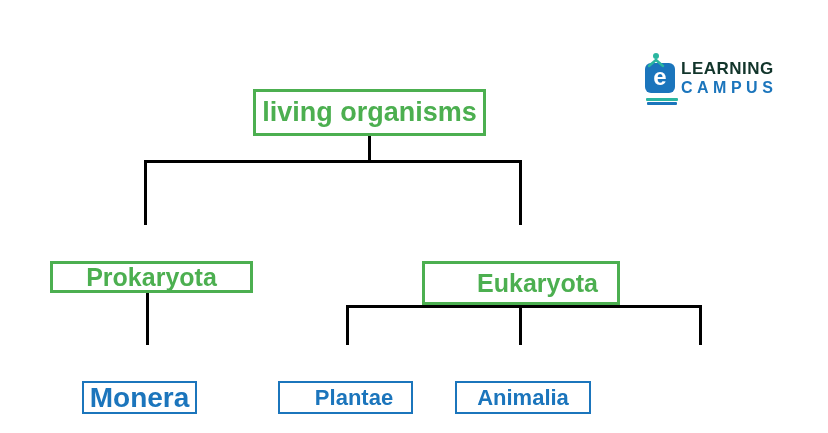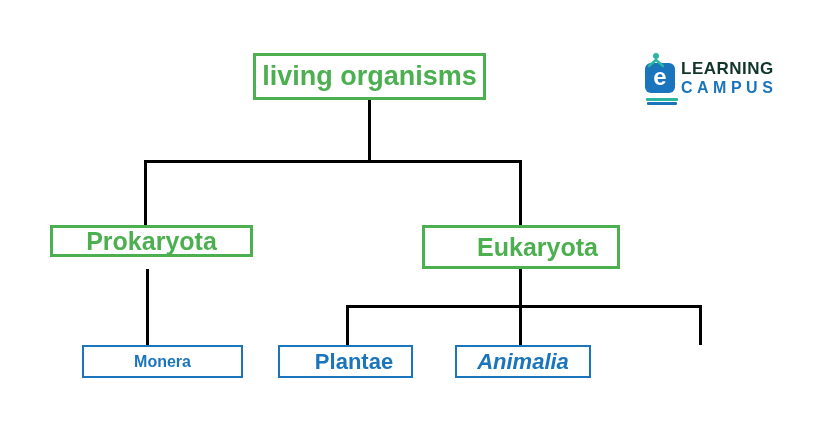--- a/index.html
+++ b/index.html
@@ -17,20 +17,21 @@
   
   .node{
     position:absolute;
     display:flex;
     align-items:center;
     justify-content:center;
     box-sizing:border-box;
     background:#ffffff;
     font-weight:bold;
     white-space:nowrap;
+    margin-top:36px;
   }
   .node.green{
     border:3px solid #4caf50;
     color:#4caf50;
   }
   .node.blue{
     border:2px solid #1b75bc;
     color:#1b75bc;
   }
   .root-node{
@@ -40,32 +41,31 @@
   .prokaryota-node{
     left:50px; top:225px; width:203px; height:32px;
     font-size:25px;
   }
   .eukaryota-node{
     left:422px; top:225px; width:198px; height:44px;
     font-size:25px;
     padding-left:33px;
   }
   .monera-node{
-    left:82px; top:345px; width:161px; height:33px;
-    font-size:16px;
+    left:82px; top:345px; width:115px; height:33px;
+    font-size:28px;
   }
   .plantae-node{
     left:278px; top:345px; width:135px; height:33px;
     font-size:22px;
     padding-left:17px;
   }
   .animalia-node{
     left:455px; top:345px; width:136px; height:33px;
     font-size:22px;
-    font-style:italic;
   }
   .protista-node{
     left:630px; top:345px; width:140px; height:33px;
     font-size:22px;
   }
   
   .line{
     position:absolute;
     background:#000000;
   }

